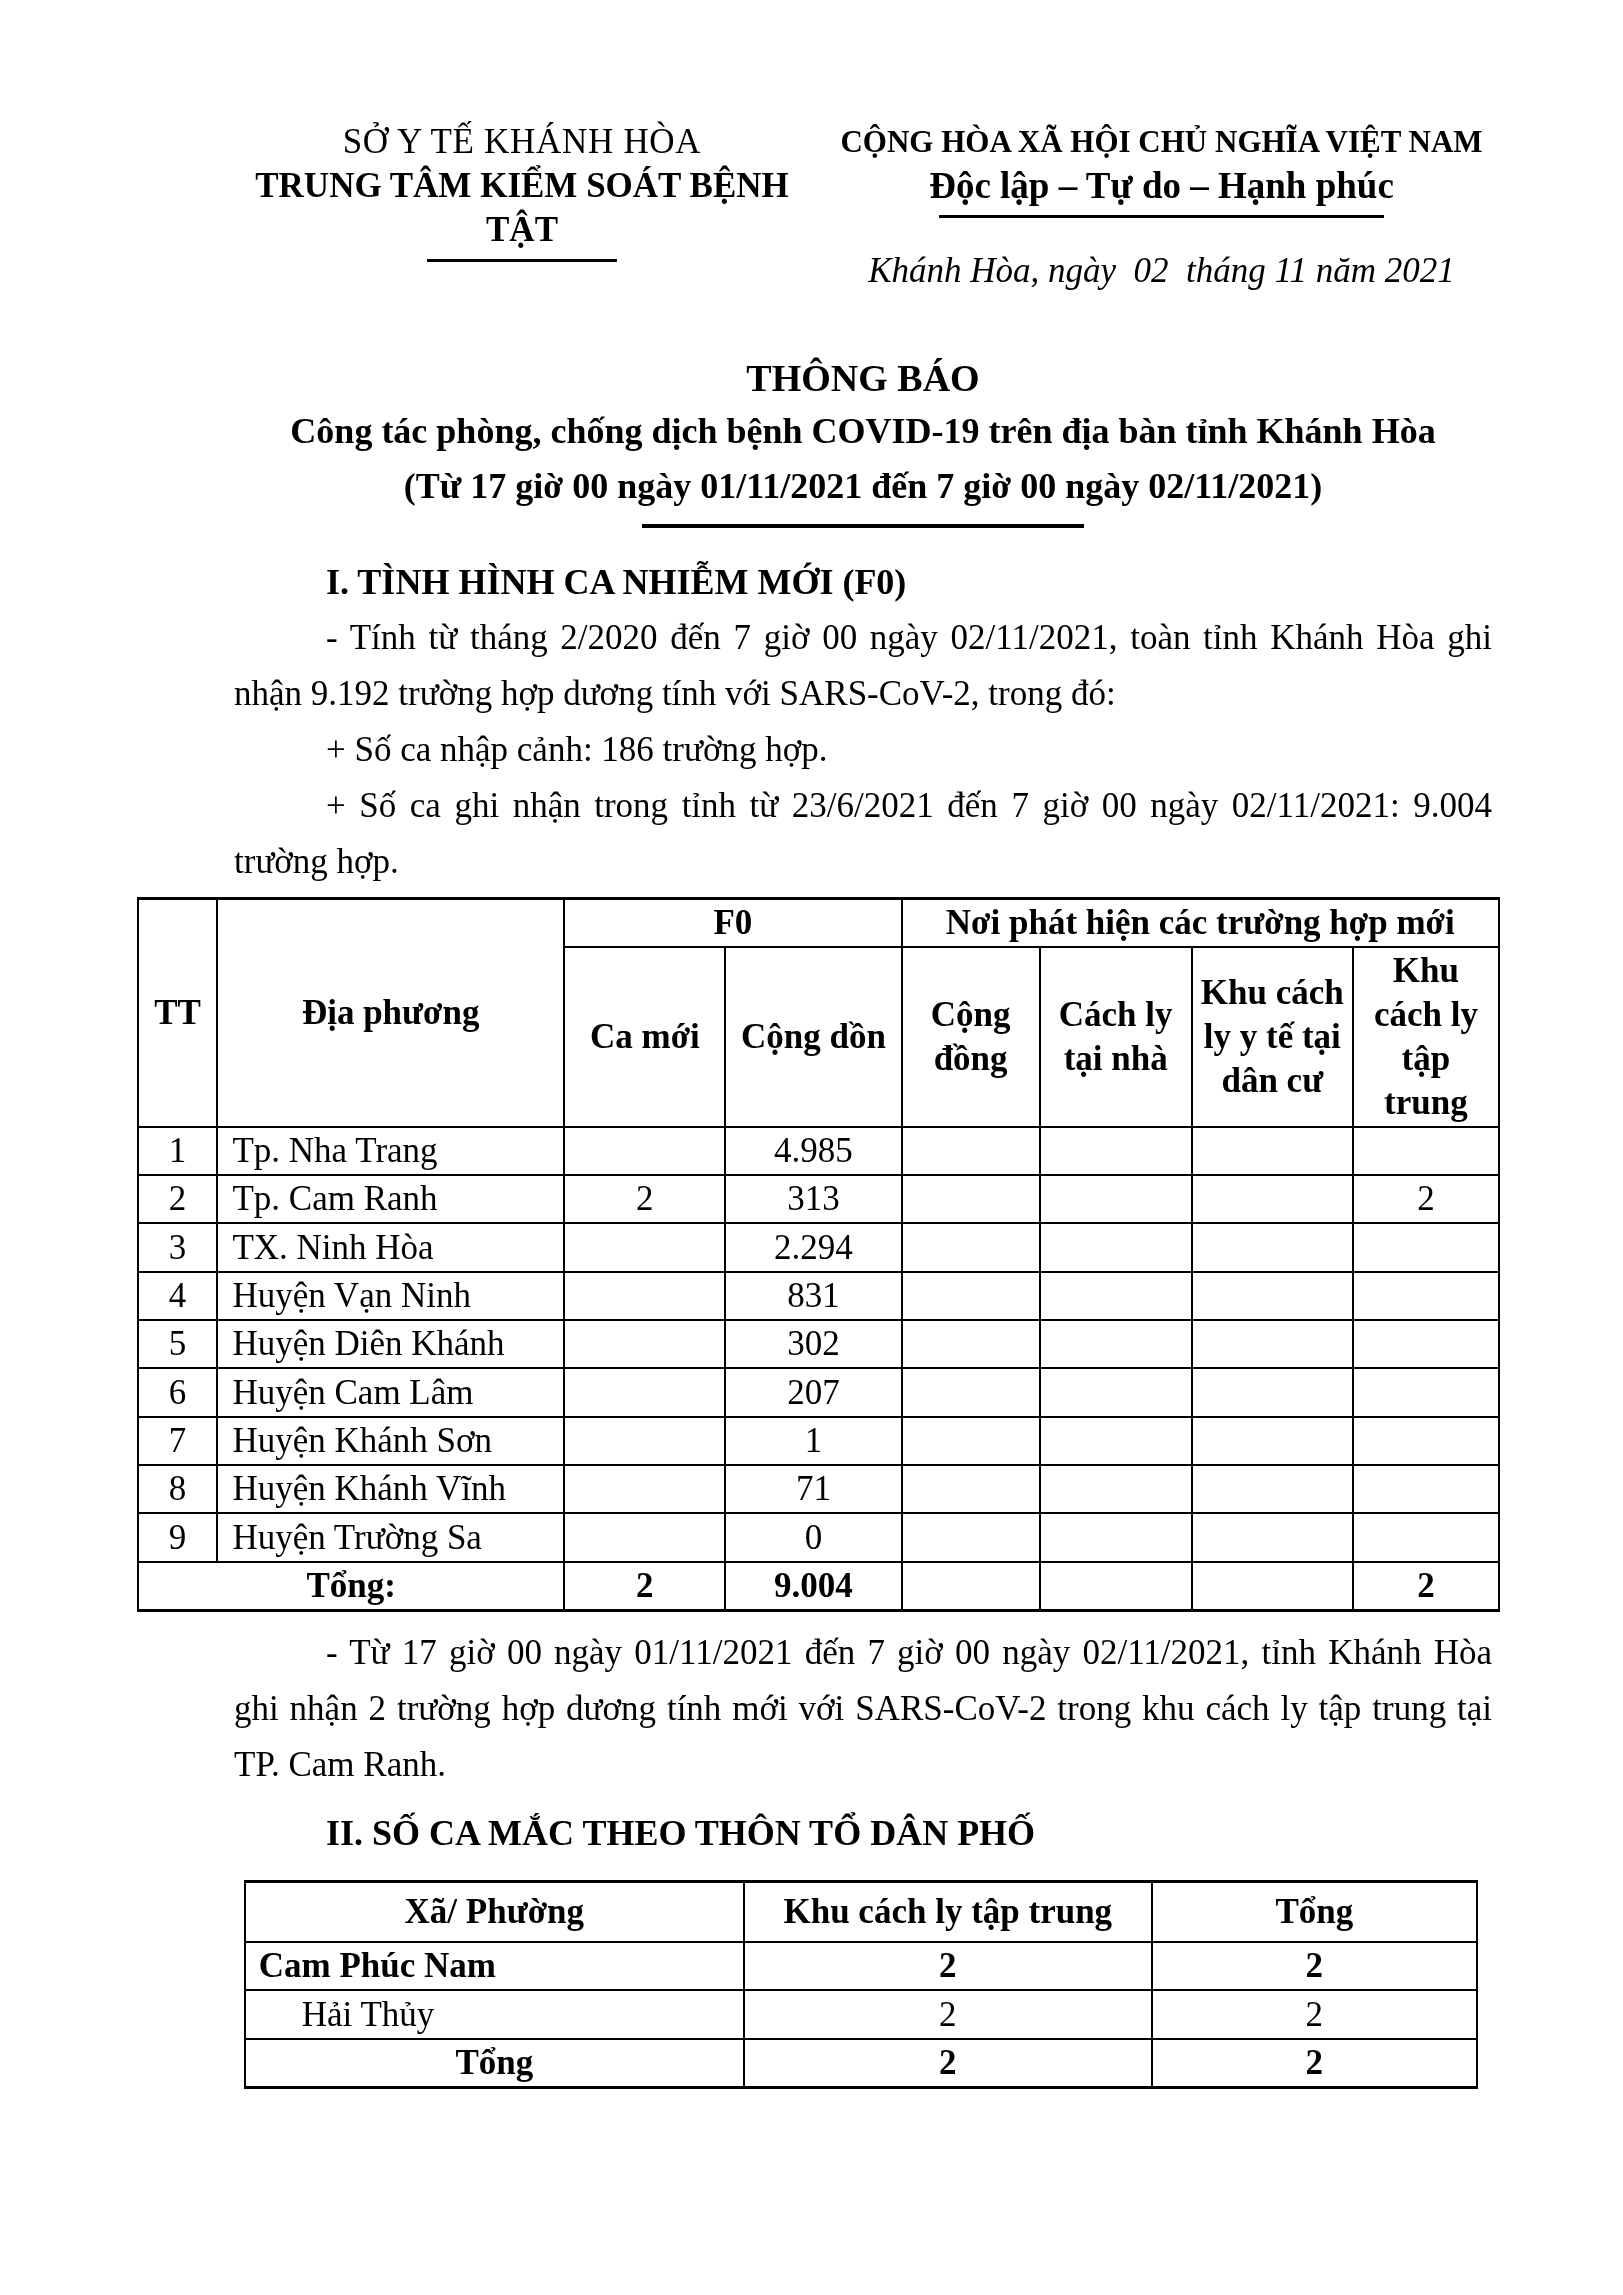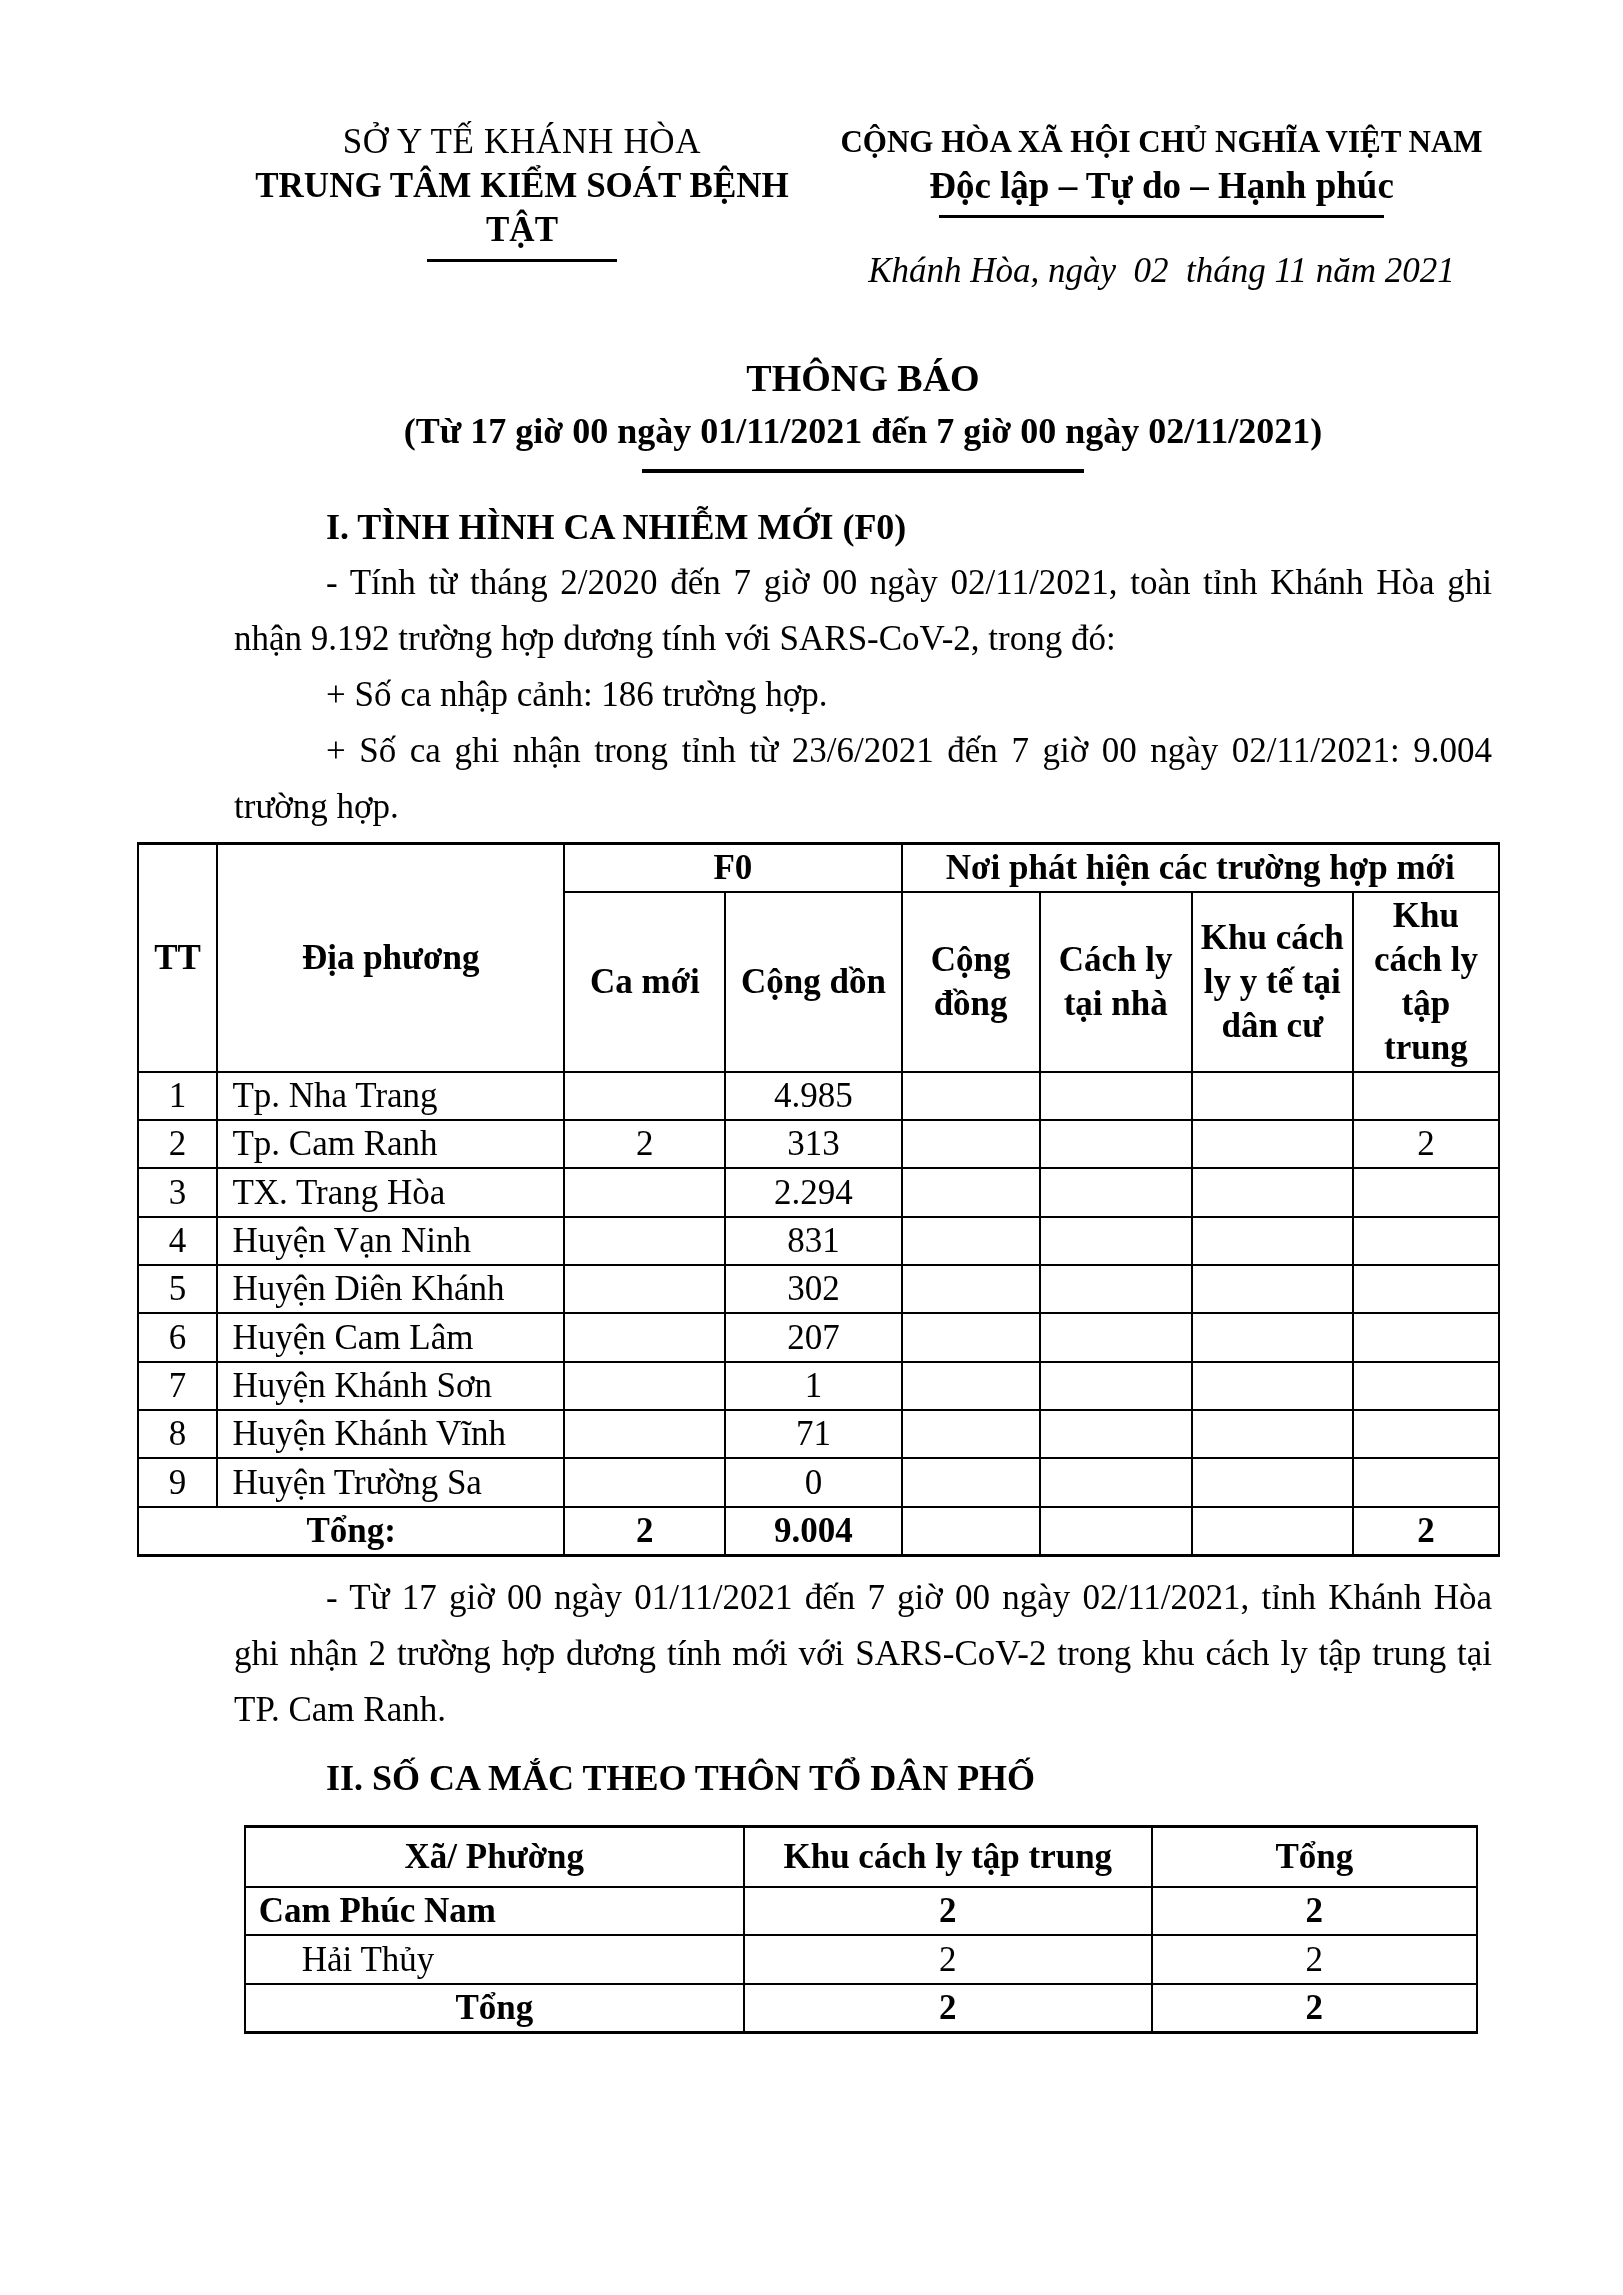--- a/index.html
+++ b/index.html
@@ -128,20 +128,21 @@
     <div class="hcol right">
       <div class="nat-line1">CỘNG HÒA XÃ HỘI CHỦ NGHĨA VIỆT NAM</div>
       <div class="nat-line2">Độc lập – Tự do – Hạnh phúc</div>
       <div class="rule right-rule"></div>
       <div class="date-line">Khánh Hòa, ngày  02  tháng 11 năm 2021</div>
     </div>
   </div>
 
   <div class="title-block">
     <div class="title-main">THÔNG BÁO</div>
+    <div class="title-sub">Công tác phòng, chống dịch bệnh COVID-19 trên địa bàn tỉnh Khánh Hòa</div>
     <div class="title-period">(Từ 17 giờ 00 ngày 01/11/2021 đến 7 giờ 00 ngày 02/11/2021)</div>
     <div class="rule title-rule"></div>
   </div>
 
   <div class="sec-heading">I. TÌNH HÌNH CA NHIỄM MỚI (F0)</div>
   <div class="para">- Tính từ tháng 2/2020 đến 7 giờ 00 ngày 02/11/2021, toàn tỉnh Khánh Hòa ghi nhận 9.192 trường hợp dương tính với SARS-CoV-2, trong đó:</div>
   <div class="para">+ Số ca nhập cảnh: 186 trường hợp.</div>
   <div class="para">+ Số ca ghi nhận trong tỉnh từ 23/6/2021 đến 7 giờ 00 ngày 02/11/2021: 9.004 trường hợp.</div>
 
   <table class="t1">
@@ -187,21 +188,21 @@
         <td class="loc">Tp. Cam Ranh</td>
         <td>2</td>
         <td>313</td>
         <td></td>
         <td></td>
         <td></td>
         <td>2</td>
       </tr>
       <tr>
         <td>3</td>
-        <td class="loc">TX. Trang Hòa</td>
+        <td class="loc">TX. Ninh Hòa</td>
         <td></td>
         <td>2.294</td>
         <td></td>
         <td></td>
         <td></td>
         <td></td>
       </tr>
       <tr>
         <td>4</td>
         <td class="loc">Huyện Vạn Ninh</td>

